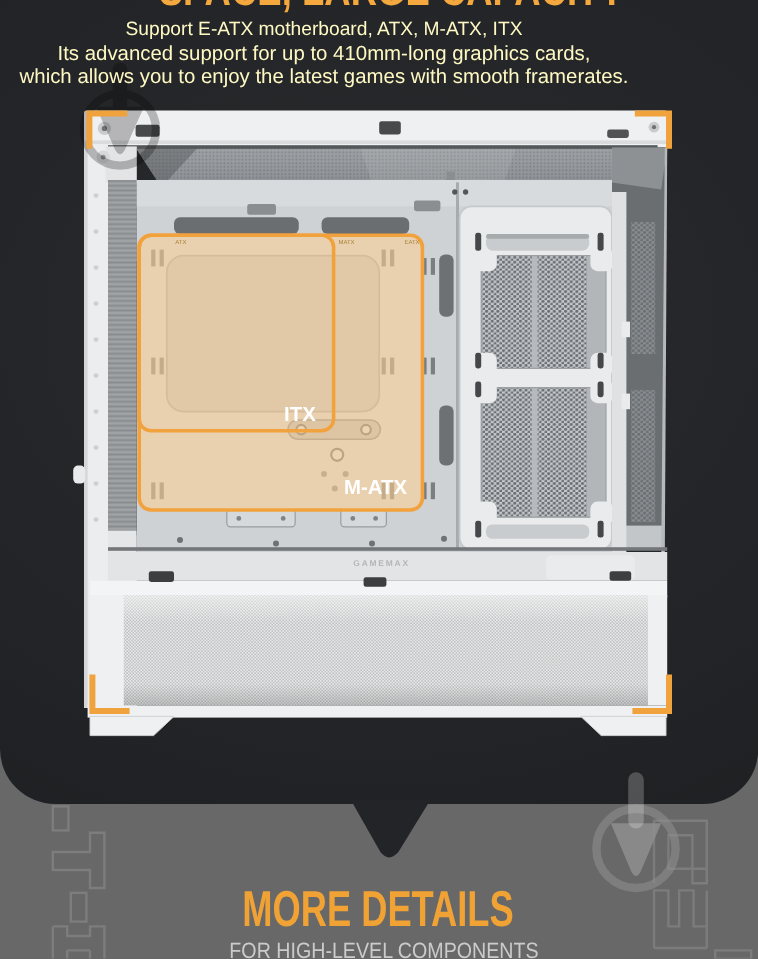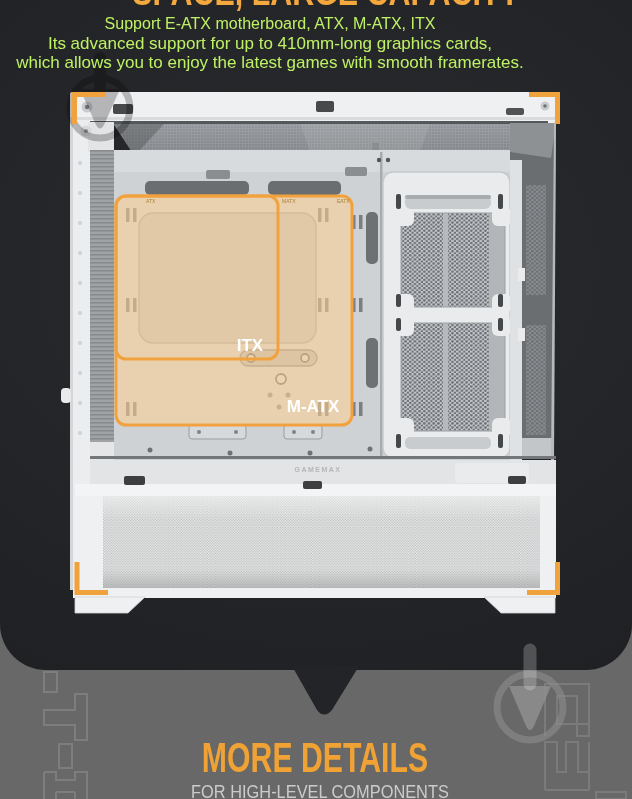--- a/index.html
+++ b/index.html
@@ -5,21 +5,21 @@
   html,body{margin:0;padding:0;}
   body{width:632px;height:799px;overflow:hidden;position:relative;
        background:#686868;font-family:"Liberation Sans",sans-serif;}
   .panel{position:absolute;left:0;top:0;width:632px;height:670px;
          background:radial-gradient(ellipse 120% 90% at 50% 40%, #2a2b2d 0%, #232427 55%, #1c1d1f 100%);
          border-radius:0 0 46px 46px;}
   .h1{position:absolute;top:-28px;left:10px;width:632px;text-align:center;
       font-size:39px;font-weight:bold;color:#f4a83d;white-space:nowrap;
       transform:scaleX(0.78);line-height:39px;}
   .sub{position:absolute;top:14px;left:0;width:540px;text-align:center;
-       font-size:17px;line-height:19.7px;color:#bef264;}
+       font-size:17px;line-height:19.7px;color:#fef9c3;}
   .more{position:absolute;top:736.5px;left:-1px;width:632px;text-align:center;
         font-size:42px;font-weight:bold;color:#f0a235;white-space:nowrap;
         transform:scaleX(0.72);line-height:42px;}
   .forh{position:absolute;top:783px;left:4px;width:632px;text-align:center;
         font-size:18.5px;color:#cbcbcb;line-height:18.5px;white-space:nowrap;
         transform:scaleX(0.885);}
 </style>
 </head>
 <body>
 <div class="panel"></div>

